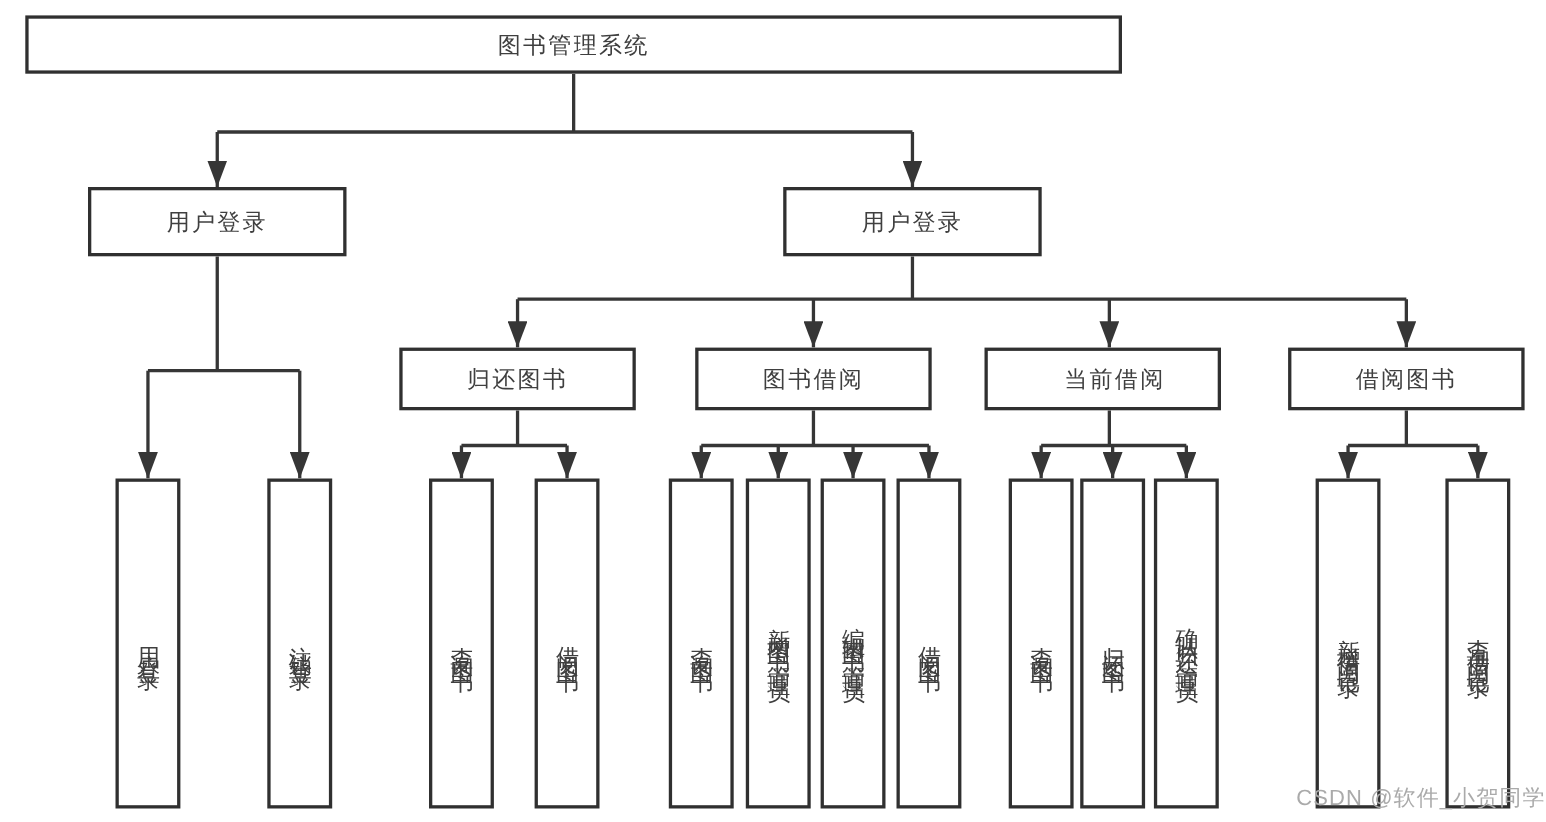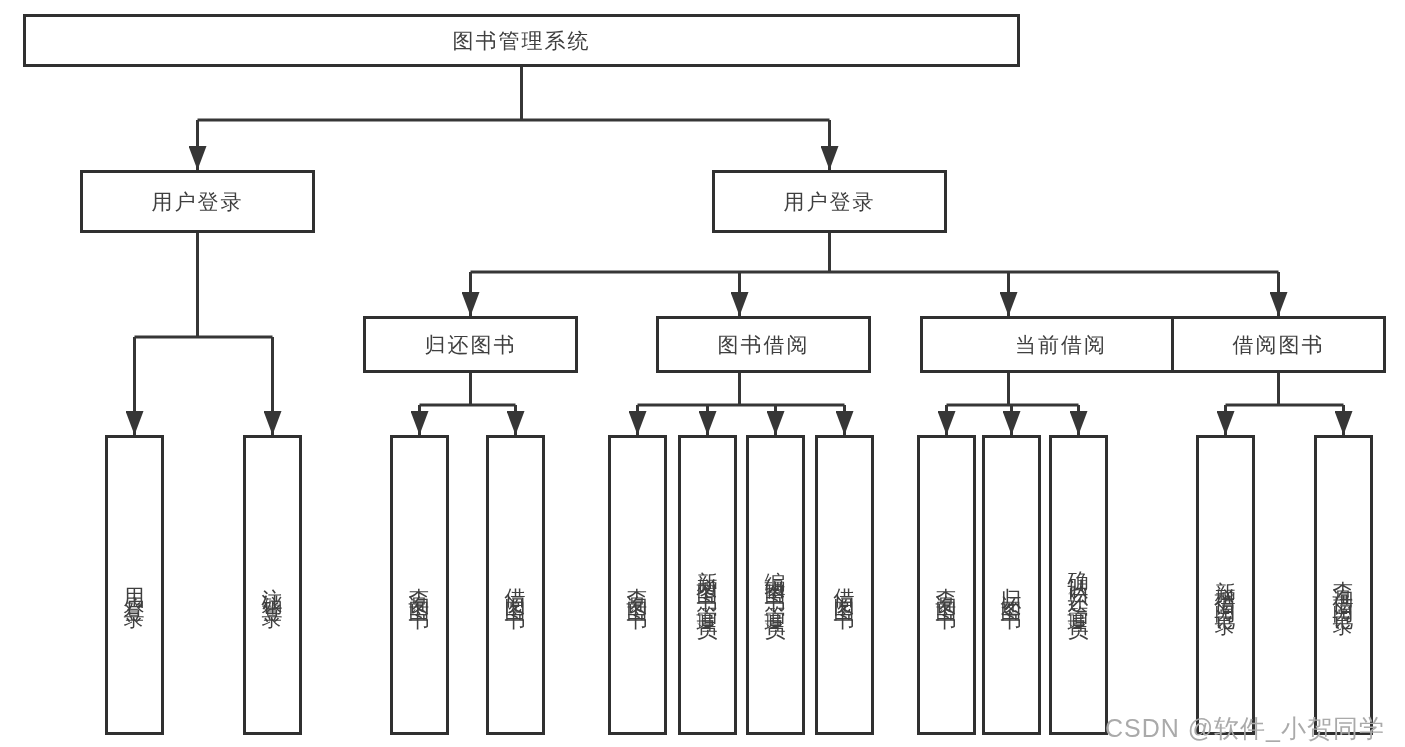--- a/index.html
+++ b/index.html
@@ -42,23 +42,23 @@
   .v-label {
     writing-mode: vertical-rl;
     text-orientation: mixed;
     font-size: 21px;
     letter-spacing: 7px;
     line-height: 1;
   }
   .watermark {
     position: absolute;
     top: 712px;
-    right: 20px;
+    right: 0;
     z-index: 2;
-    font-size: 25px;
+    font-size: 20px;
     letter-spacing: 1px;
     color: var(--watermark_text, #aaaaaa);
     white-space: nowrap;
   }
 </style>
 </head>
 <body>
 
 <div class="canvas">
 
@@ -109,22 +109,22 @@
     <path class="ln" d="M1225.5,405 L1225.5,435" marker-end="url(#arr)"></path>
     <path class="ln" d="M1343.5,405 L1343.5,435" marker-end="url(#arr)"></path>
   </svg>
 
   <div class="box h-label" style="left:23px; top:14px; width:997px; height:53px;">图书管理系统</div>
 
   <div class="box h-label" style="left:80px; top:170px; width:235px; height:63px;">用户登录</div>
   <div class="box h-label" style="left:712px; top:170px; width:235px; height:63px;">用户登录</div>
 
   <div class="box h-label" style="left:363px; top:316px; width:215px; height:57px;">归还图书</div>
-  <div class="box h-label" style="left:632px; top:316px; width:215px; height:57px;margin-left:24px;">图书借阅</div>
-  <div class="box h-label" style="left:920px; top:316px; width:260px; height:57px;padding-left:22px;">当前借阅</div>
+  <div class="box h-label" style="left:632px; top:316px; width:215px; height:57px;">图书借阅</div>
+  <div class="box h-label" style="left:895px; top:316px; width:215px; height:57px;padding-left:22px;">当前借阅</div>
   <div class="box h-label" style="left:1171px; top:316px; width:215px; height:57px;">借阅图书</div>
 
   <div class="box v-label" style="left:105px; top:435px; width:59px; height:300px;">用户登录</div>
   <div class="box v-label" style="left:243px; top:435px; width:59px; height:300px;">注销登录</div>
 
   <div class="box v-label" style="left:390px; top:435px; width:59px; height:300px;">查询图书</div>
   <div class="box v-label" style="left:486px; top:435px; width:59px; height:300px;">借阅图书</div>
 
   <div class="box v-label" style="left:608px; top:435px; width:59px; height:300px;">查询图书</div>
   <div class="box v-label" style="left:678px; top:435px; width:59px; height:300px;">新增图书（管理员）</div>

